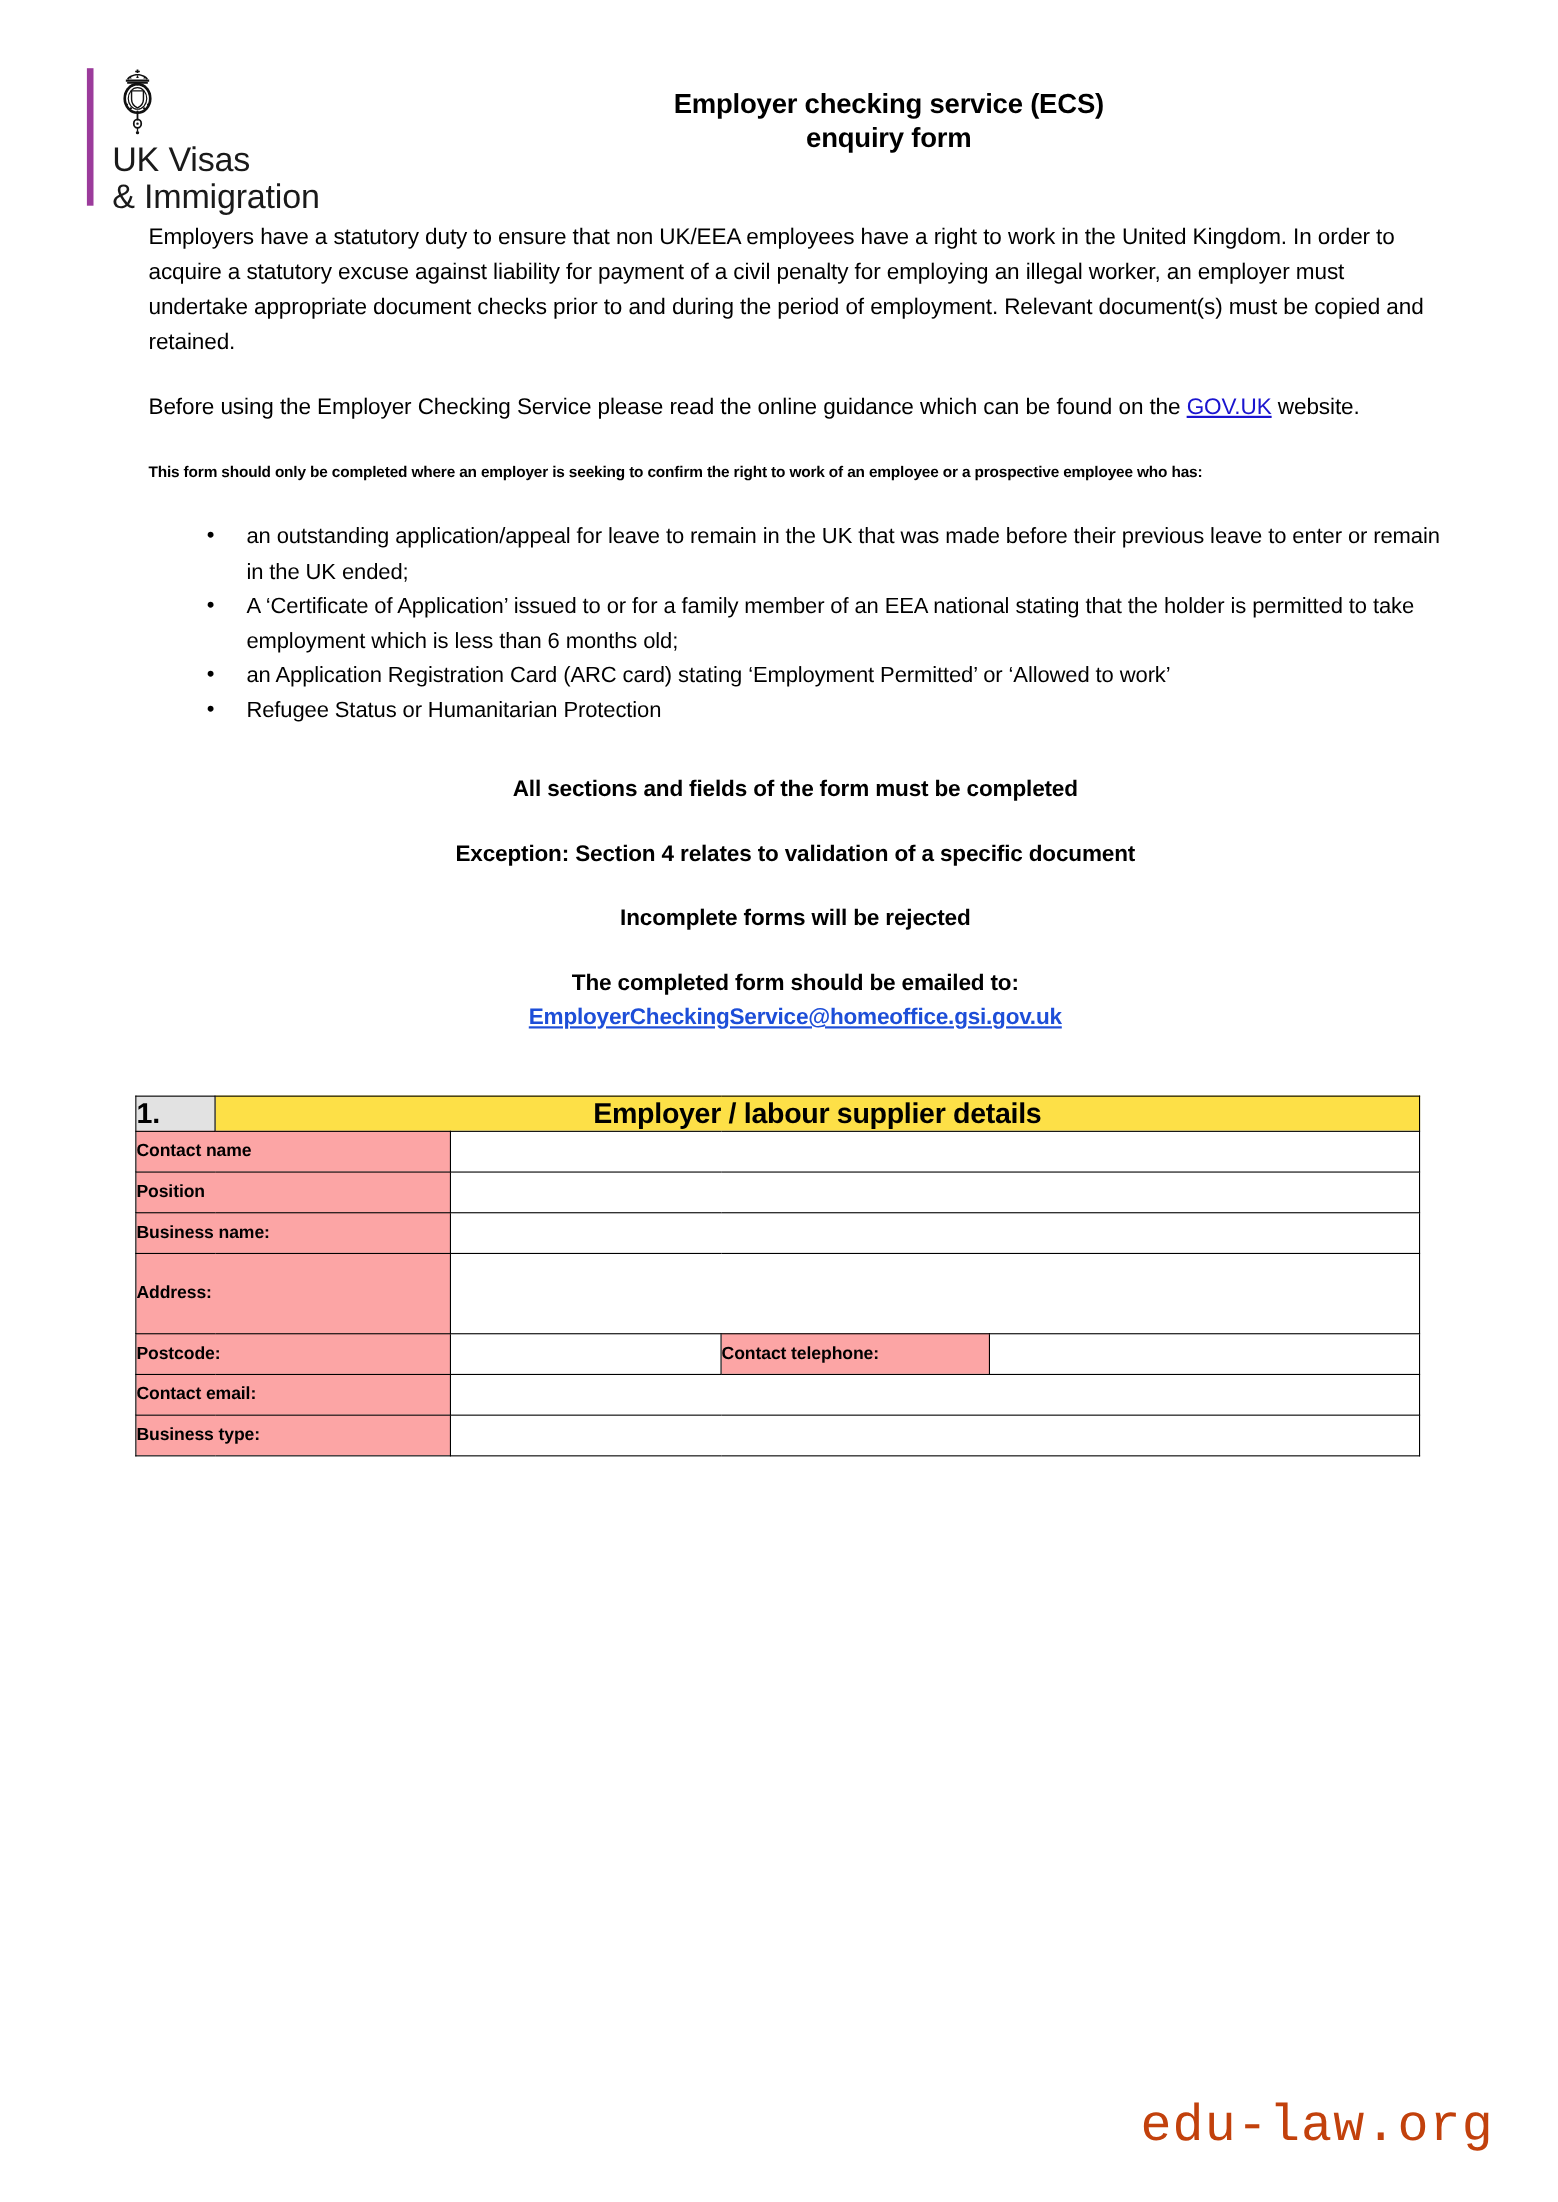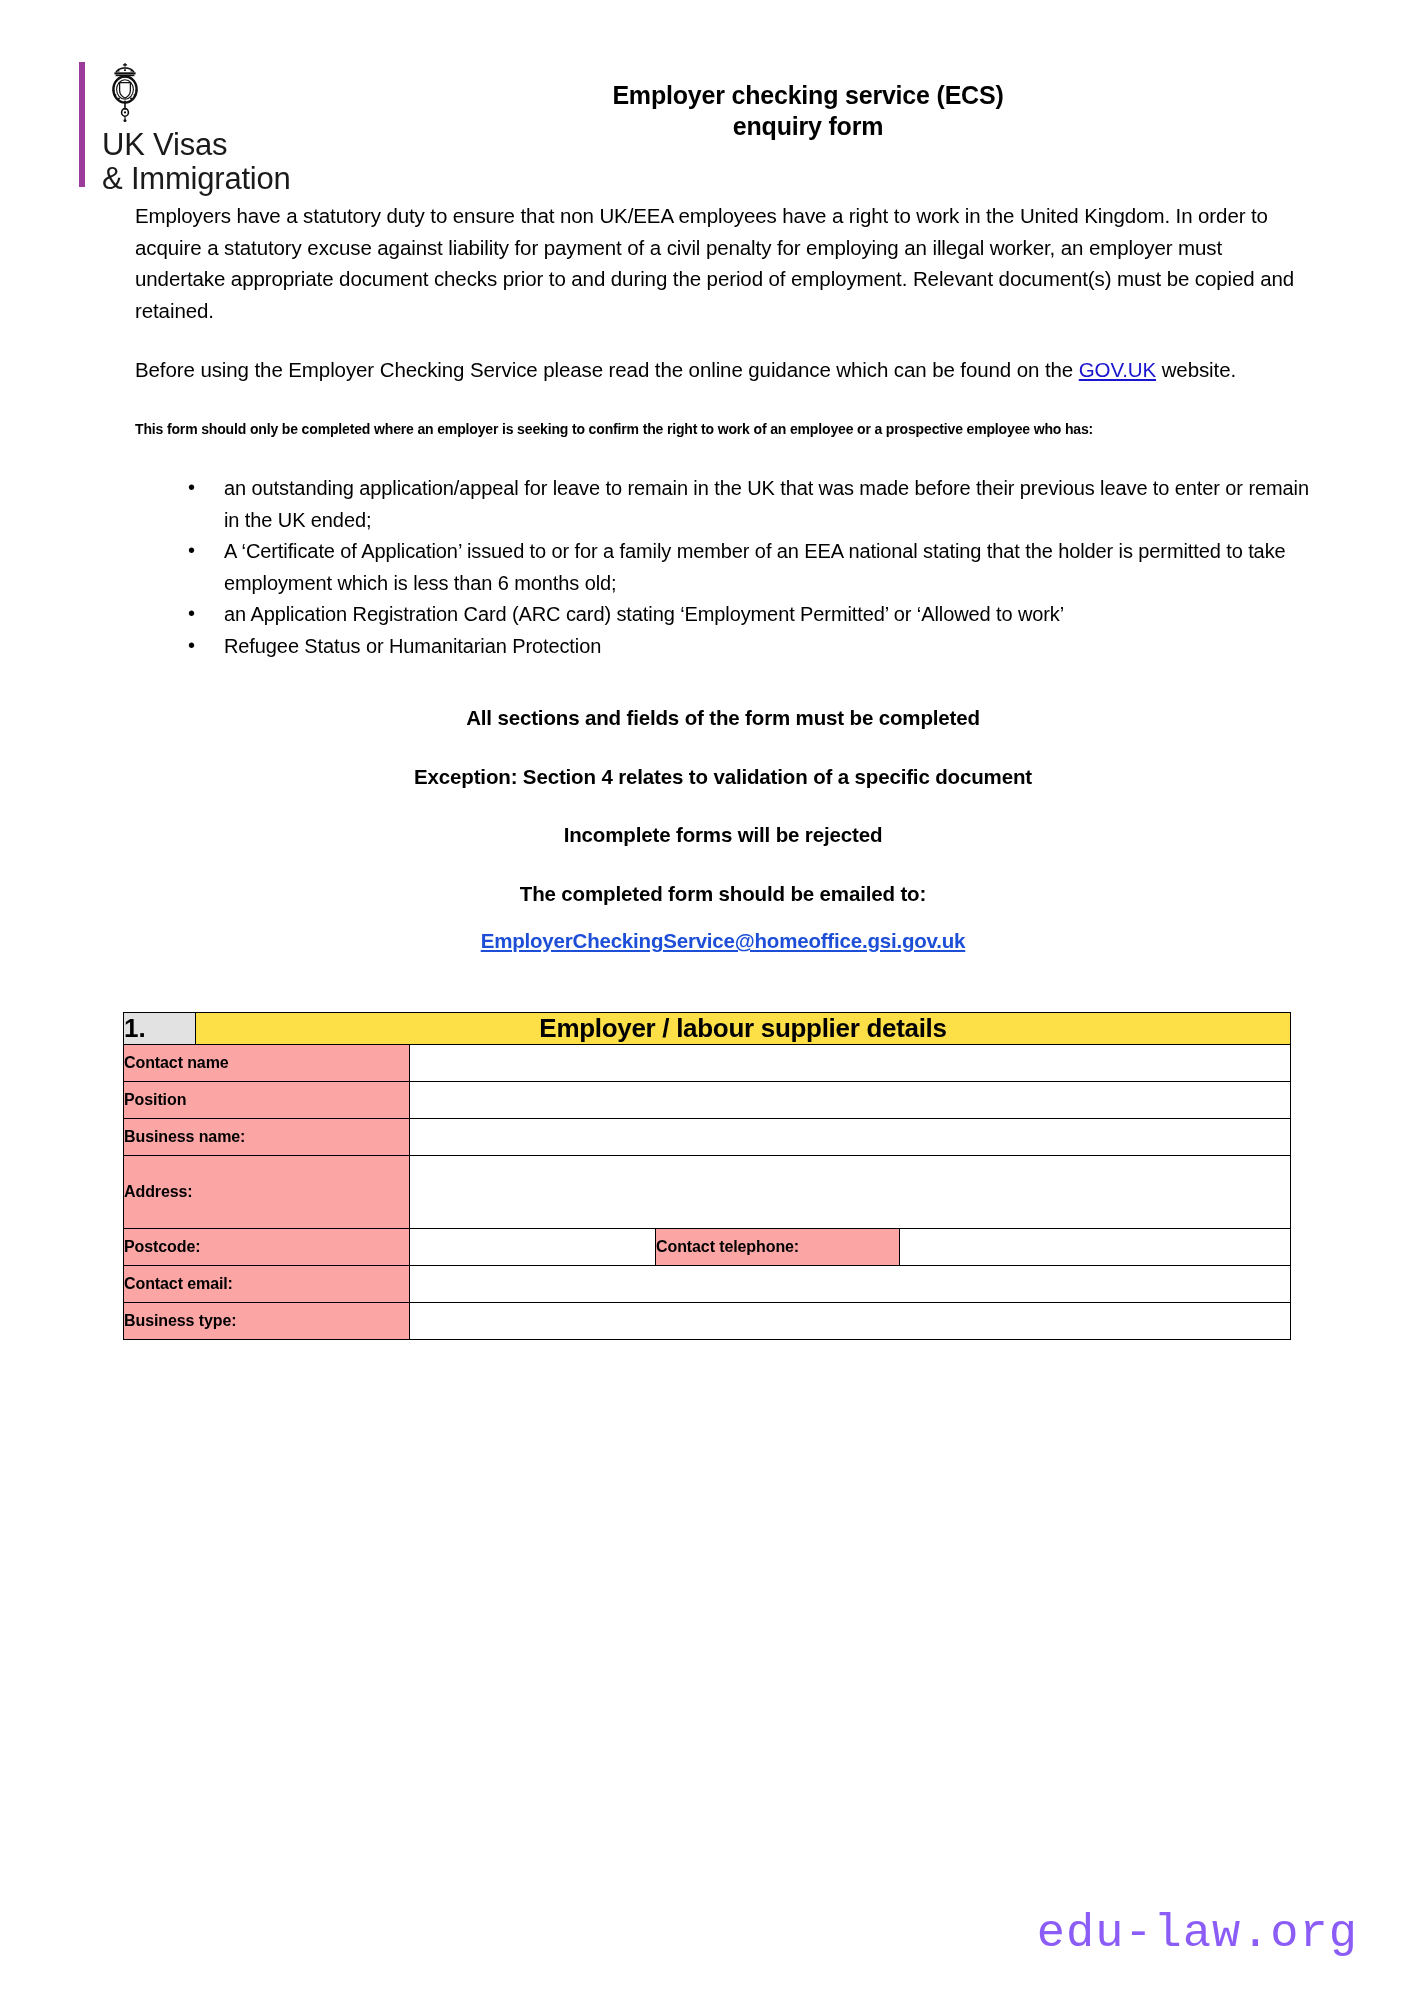--- a/index.html
+++ b/index.html
@@ -117,21 +117,21 @@
     left: 8px;
     top: -1px;
     font-size: 20px;
   }
 
   .center-bold {
     text-align: center;
     font-weight: bold;
     font-size: 20.5px;
     line-height: 31.5px;
-    margin: 16px;
+    margin: 0;
     letter-spacing: -0.15px;
   }
   .cb-1 { margin-top: 40px; }
   .cb-2 { margin-top: 27px; }
   .cb-3 { margin-top: 27px; }
   .cb-4 { margin-top: 27px; }
   .email-link {
     display: block;
     text-align: center;
     font-weight: bold;
@@ -183,21 +183,21 @@
   .row-h-addr td { height: 72px; }
 
   
   .watermark {
     position: absolute;
     right: 58px;
     bottom: 42px;
     font-family: "Liberation Mono", monospace;
     font-size: 47px;
     letter-spacing: 1px;
-    color: #8b5cf6;
+    color: #c2410c;
   }
 </style>
 </head>
 <body>
 
 <div class="page">
 
   <div class="header">
 
     <div class="logo-block">

